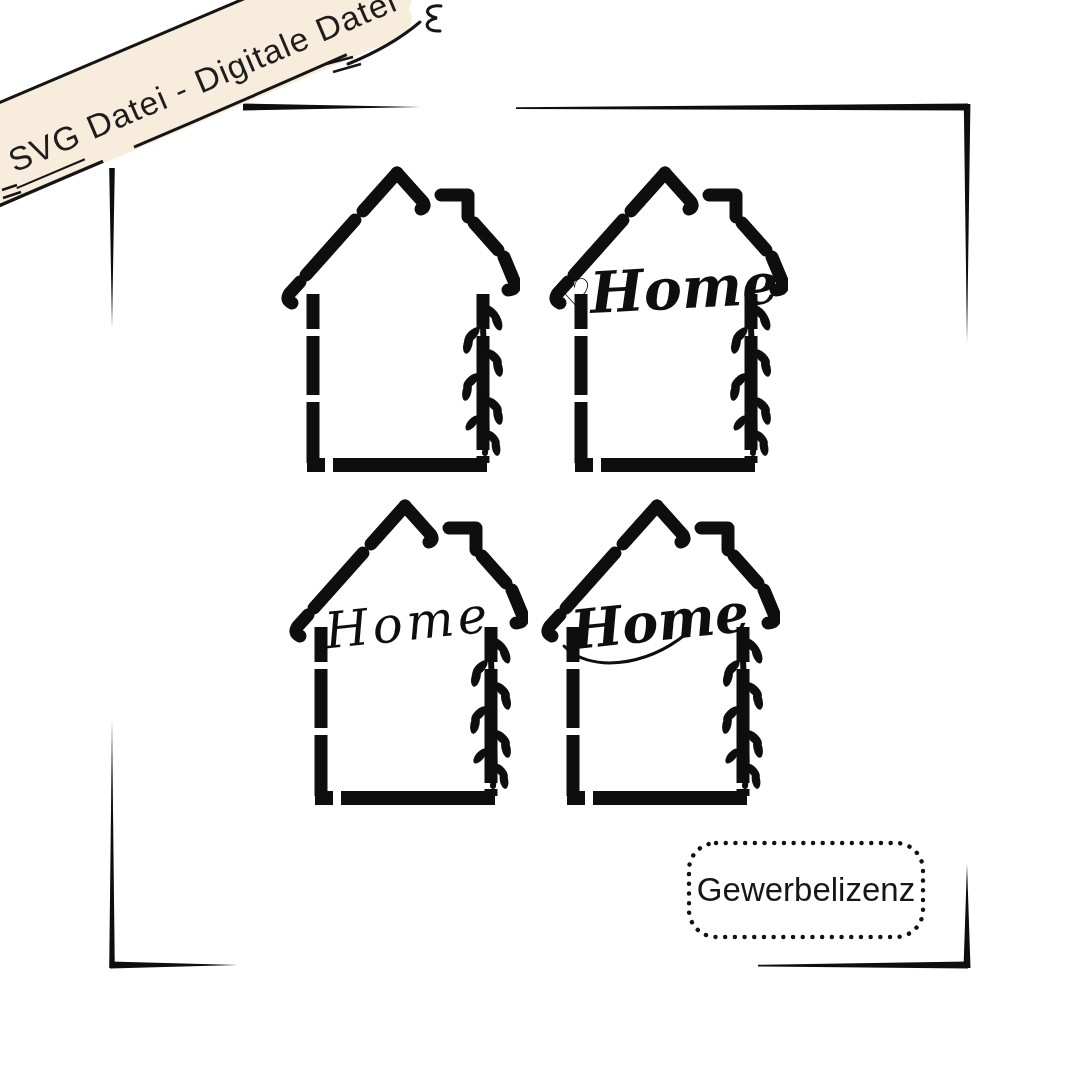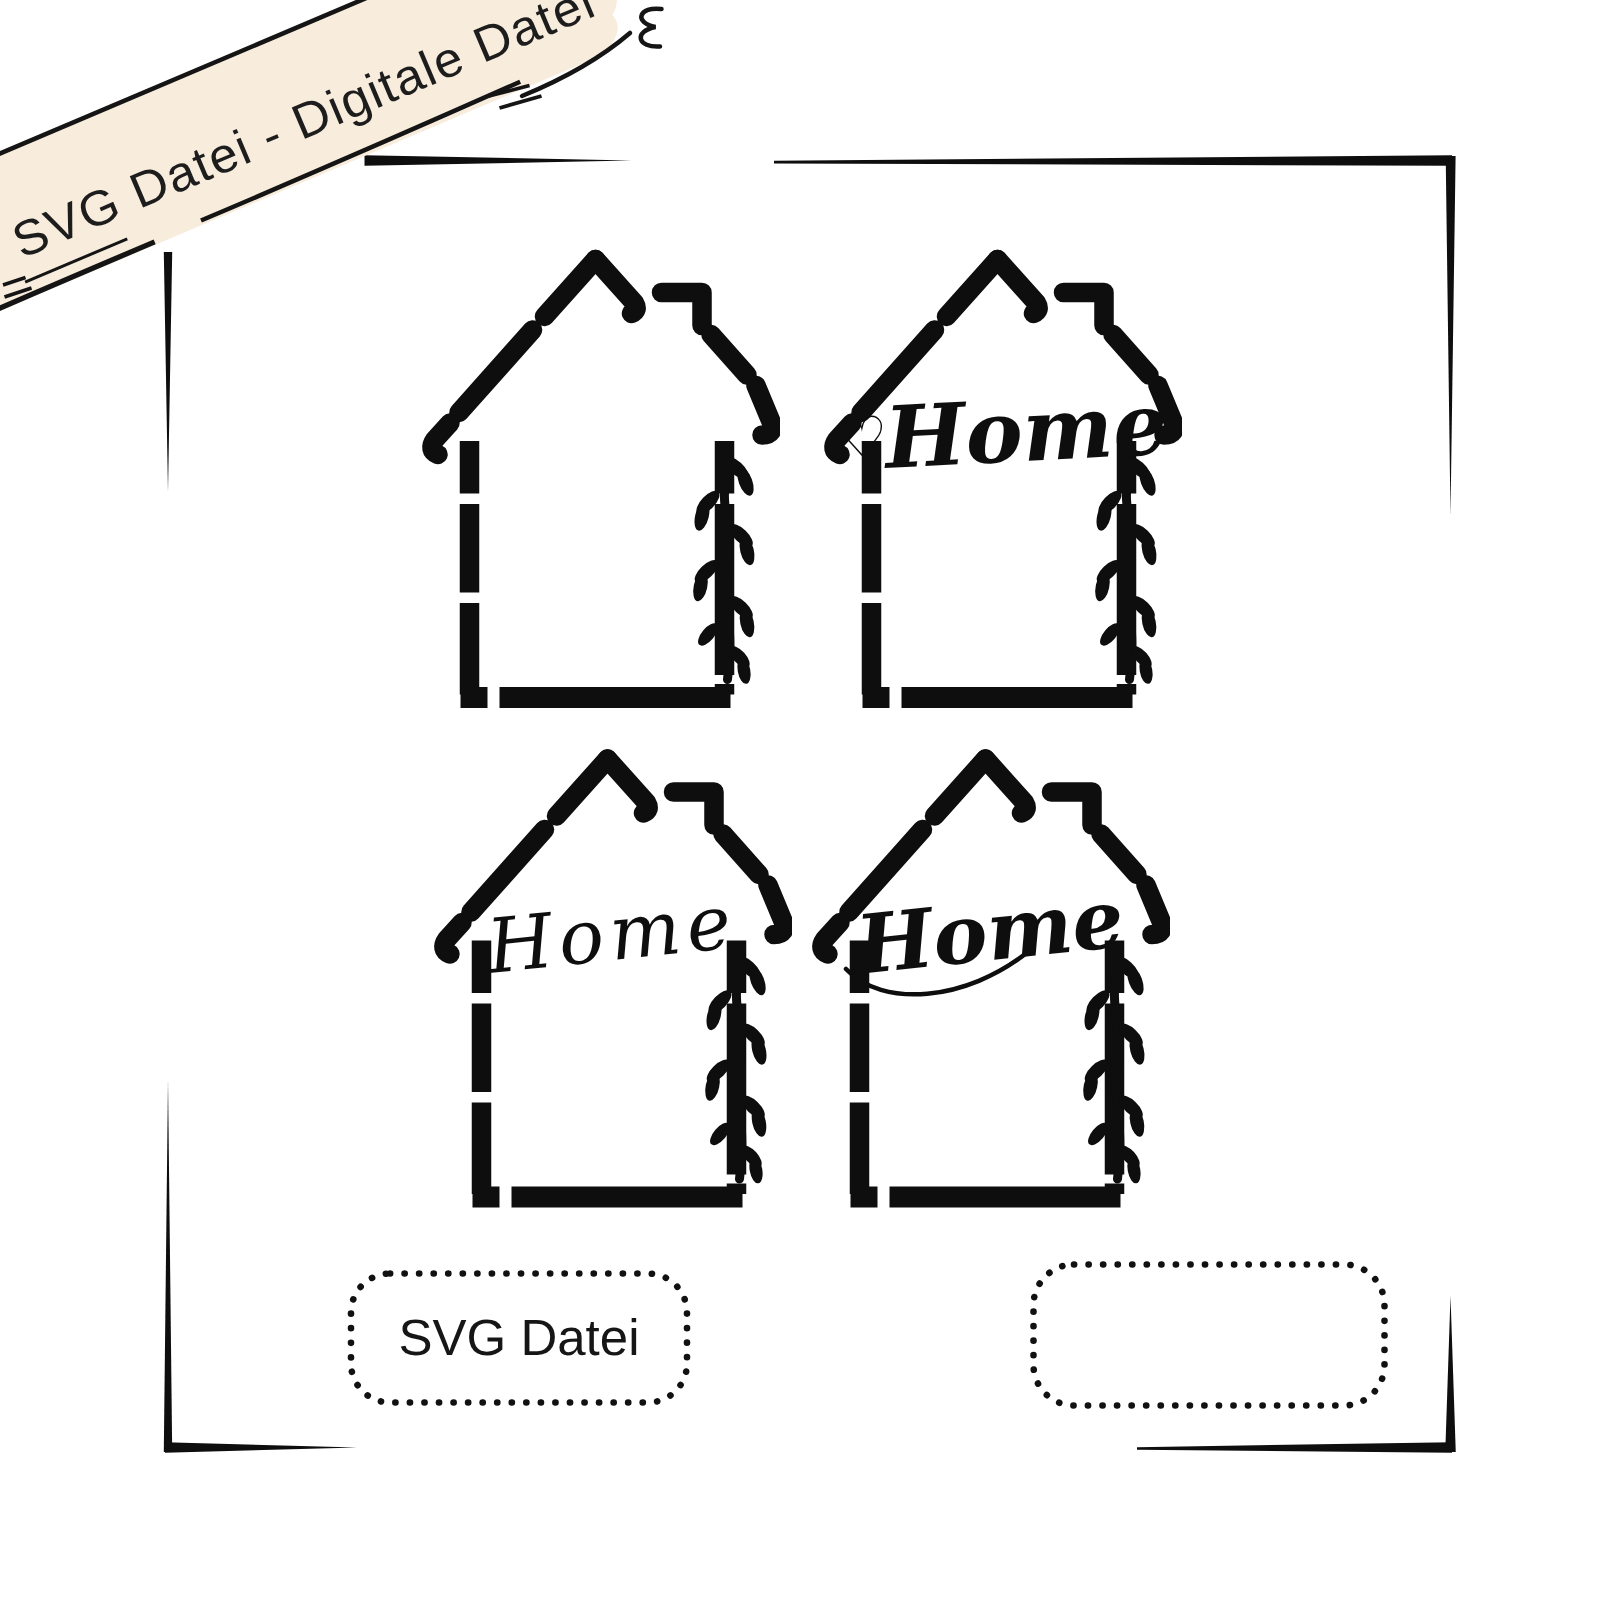--- a/index.html
+++ b/index.html
@@ -150,30 +150,23 @@
     </g>
 
     <path d="M348 64 Q392 46 420 22" fill="none" stroke="#151515" stroke-width="3" stroke-linecap="round"></path>
     <path d="M441 6 c-15 -2 -19 9 -4 12 c-15 3 -12 14 3 13" fill="none" stroke="#151515" stroke-width="3" stroke-linecap="round"></path>
     <line x1="326" y1="64" x2="353" y2="57" stroke="#151515" stroke-width="2.5"></line>
     <line x1="333" y1="72" x2="361" y2="64" stroke="#151515" stroke-width="2.5"></line>
     <line x1="2" y1="190" x2="17" y2="185" stroke="#151515" stroke-width="2.5"></line>
     <line x1="3" y1="198" x2="21" y2="192" stroke="#151515" stroke-width="2.5"></line>
   </svg>
 
-  <div class="badge badge-left">
-    <svg class="dots" width="230" height="92" viewBox="0 0 230 92">
-      <rect x="3" y="3" width="224" height="86" rx="26" fill="none" stroke="#111111" stroke-width="4.4" stroke-linecap="round" stroke-dasharray="0.1 9.6"></rect>
-    </svg>
-    <div class="label">
-        <span>SVG Datei</span>
-      </div>
-  </div>
 
   <div class="badge badge-right">
     <svg class="dots" width="240" height="100" viewBox="0 0 240 100">
       <rect x="3" y="3" width="234" height="94" rx="27" fill="none" stroke="#111111" stroke-width="4.4" stroke-linecap="round" stroke-dasharray="0.1 9.6"></rect>
     </svg>
     <div class="label">
+      <span>Gewerbelizenz</span>
     </div>
   </div>
 
 </div>
 
 </body></html>

